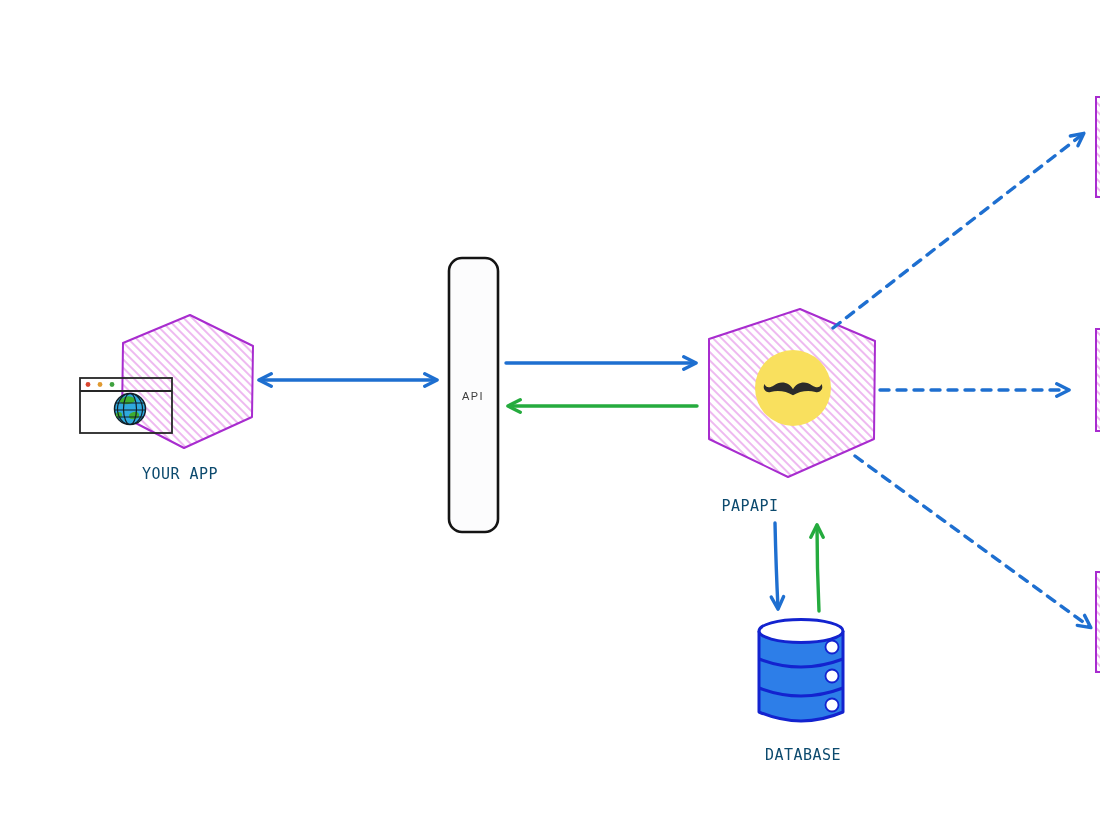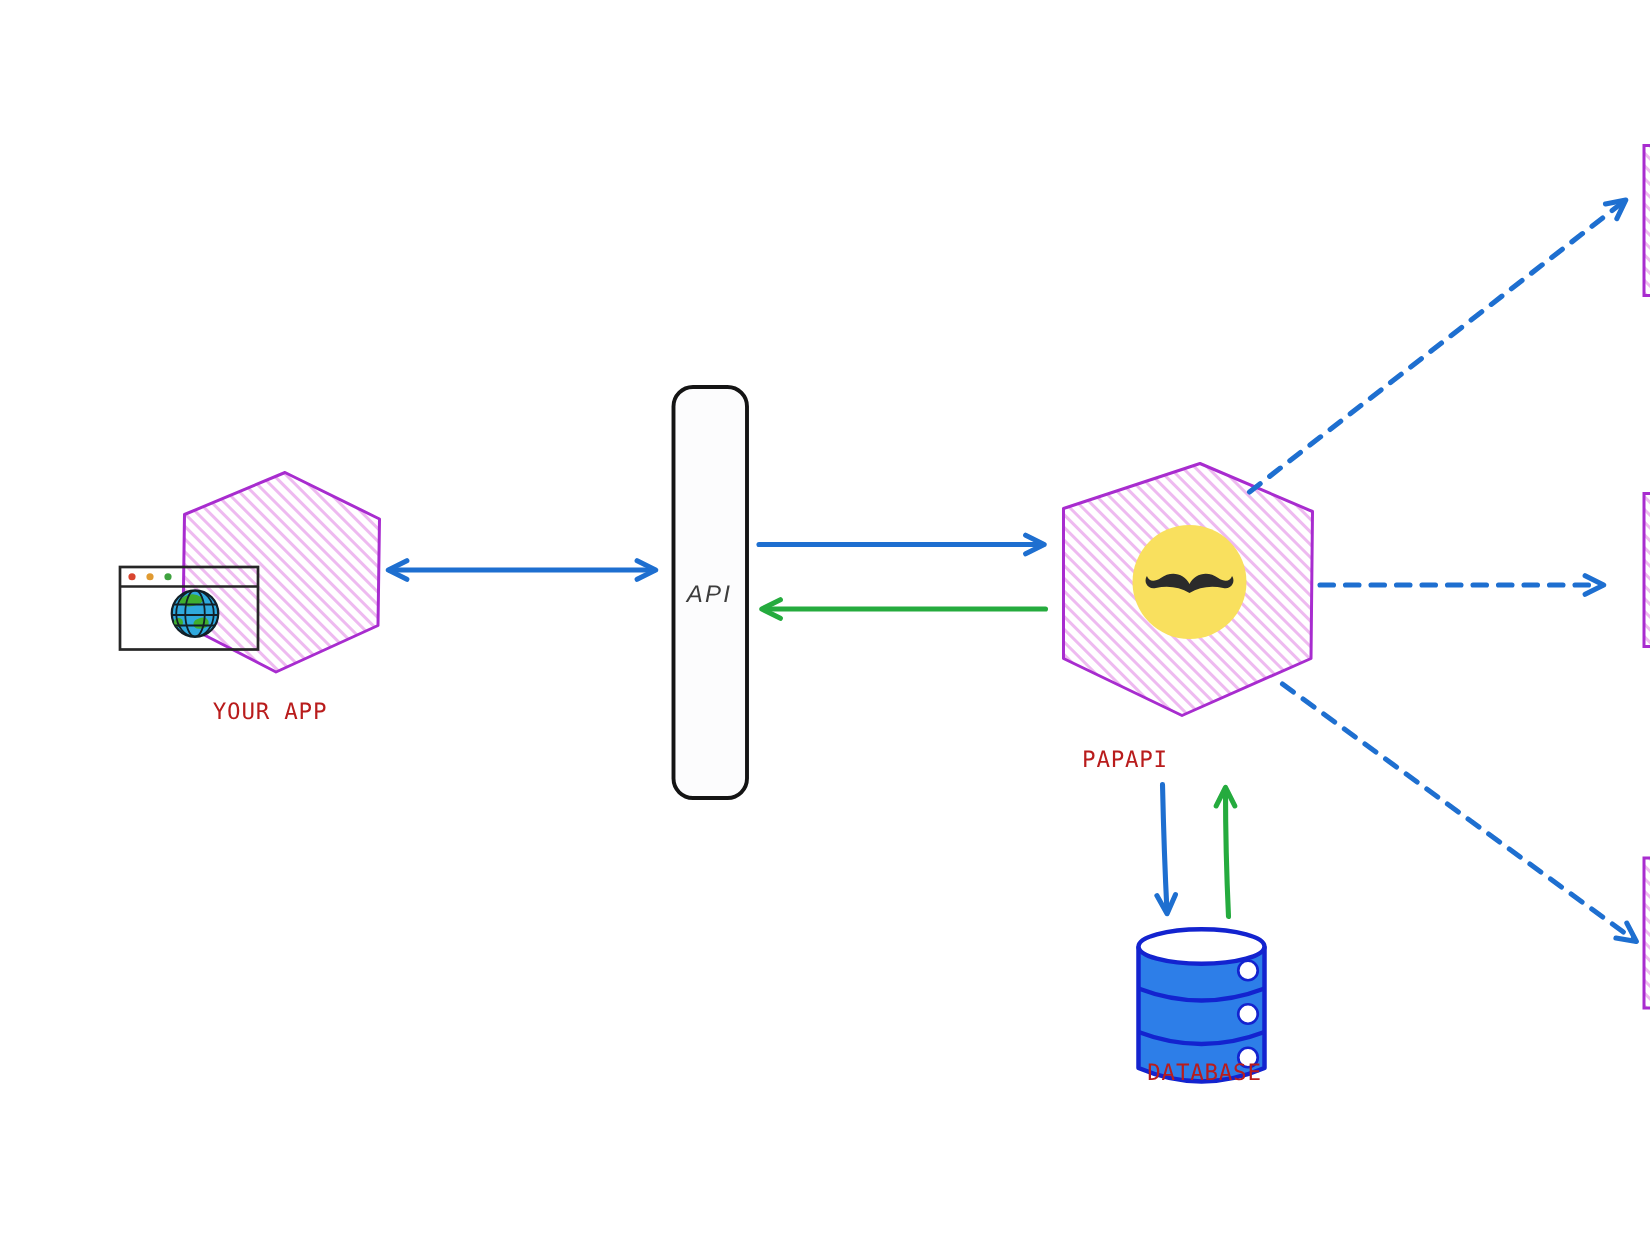--- a/index.html
+++ b/index.html
@@ -9,30 +9,29 @@
     background:#ffffff;
     overflow:hidden;
     font-family:"DejaVu Sans Mono", monospace;
   }
   .canvas svg{position:absolute;left:0;top:0;}
   .label{
     position:absolute;
     transform:translateX(-50%);
     font-size:15px;
     line-height:15px;
-    color:#b91c1c;
+    color:#0c4a6e;
     white-space:nowrap;
     letter-spacing:0.5px;
   }
   .label.api{
     font-family:"Liberation Sans", sans-serif;
-    font-size:16px;
+    font-size:11px;
     color:#3d3d3d;
     letter-spacing:1.5px;
-    font-style:italic;
   }
 </style>
 </head>
 <body>
 
 <div class="canvas">
 
   <svg width="1100" height="825" viewBox="0 0 1100 825">
     <defs>
       <pattern id="hatch" width="6" height="6" patternUnits="userSpaceOnUse" patternTransform="rotate(-45)">
@@ -107,14 +106,14 @@
     <path d="M880 390 L1068 390" fill="none" stroke="#1e6fd0" stroke-width="3.4" stroke-linecap="round" stroke-dasharray="9 8" marker-end="url(#head-blue)"></path>
     <path d="M855 456 L1090 627" fill="none" stroke="#1e6fd0" stroke-width="3.4" stroke-linecap="round" stroke-dasharray="9 8" marker-end="url(#head-blue)"></path>
 
     <path d="M775 523 Q776 568 778 608" fill="none" stroke="#1e6fd0" stroke-width="3.4" stroke-linecap="round" marker-end="url(#head-blue)"></path>
     <path d="M819 611 Q817 568 817 526" fill="none" stroke="#25ab3e" stroke-width="3.4" stroke-linecap="round" marker-end="url(#head-green)"></path>
   </svg>
 
   <div class="label" style="left:180px; top:467px">YOUR APP</div>
   <div class="label api" style="left:473px; top:389px">API</div>
   <div class="label" style="left:750px; top:499px">PAPAPI</div>
-  <div class="label" style="left:803px; top:708px">DATABASE</div>
+  <div class="label" style="left:803px; top:748px">DATABASE</div>
 </div>
 
 </body></html>

